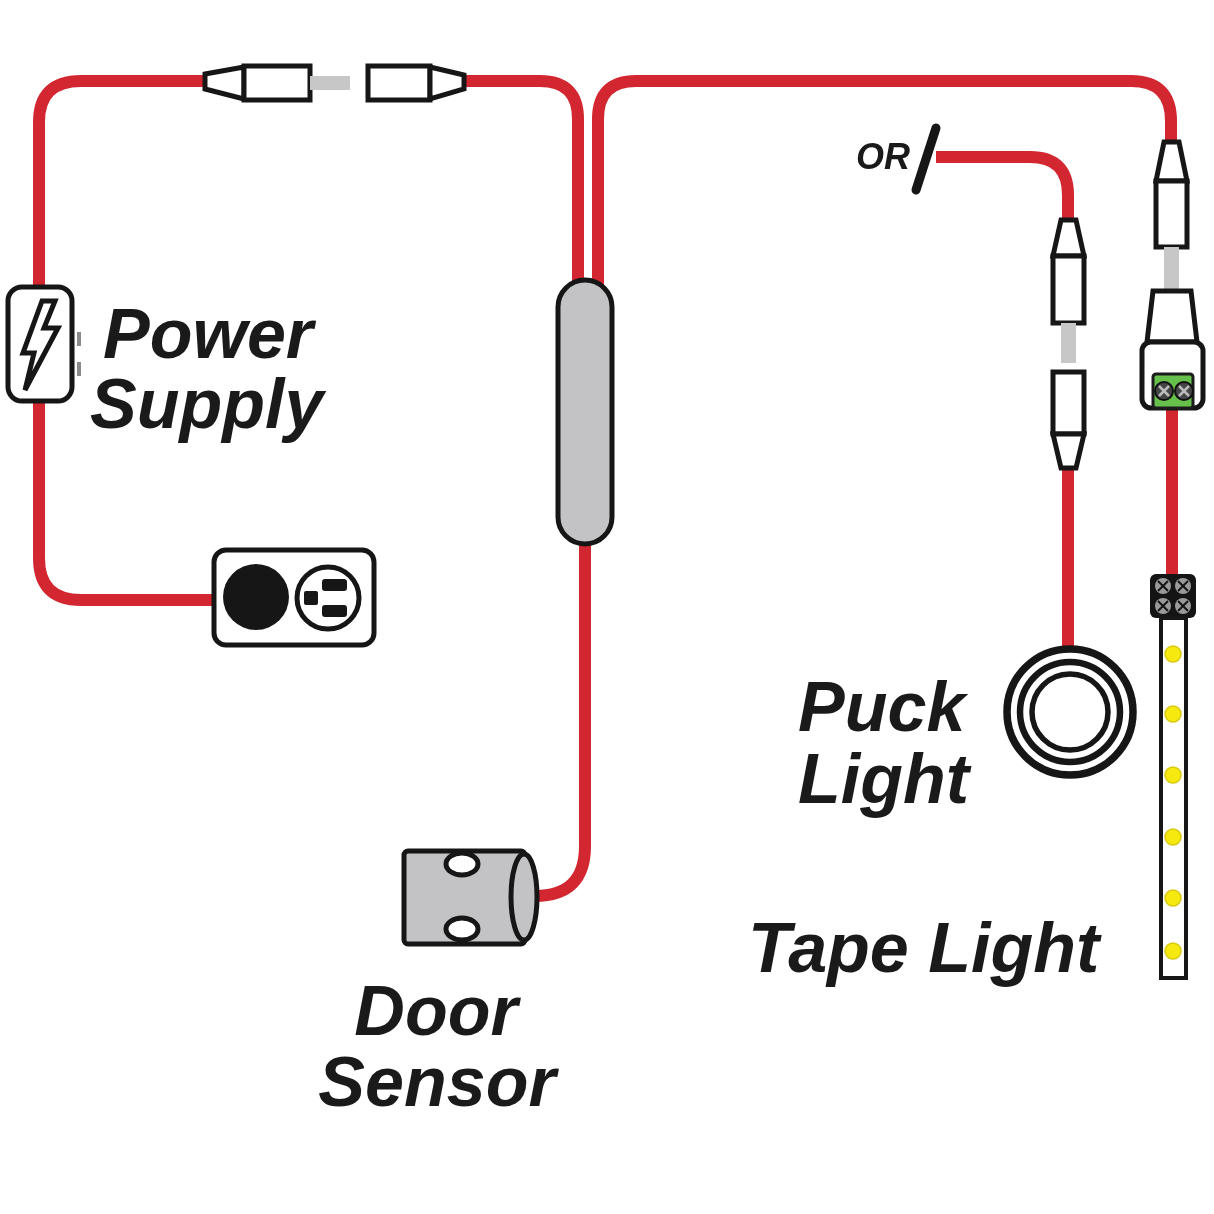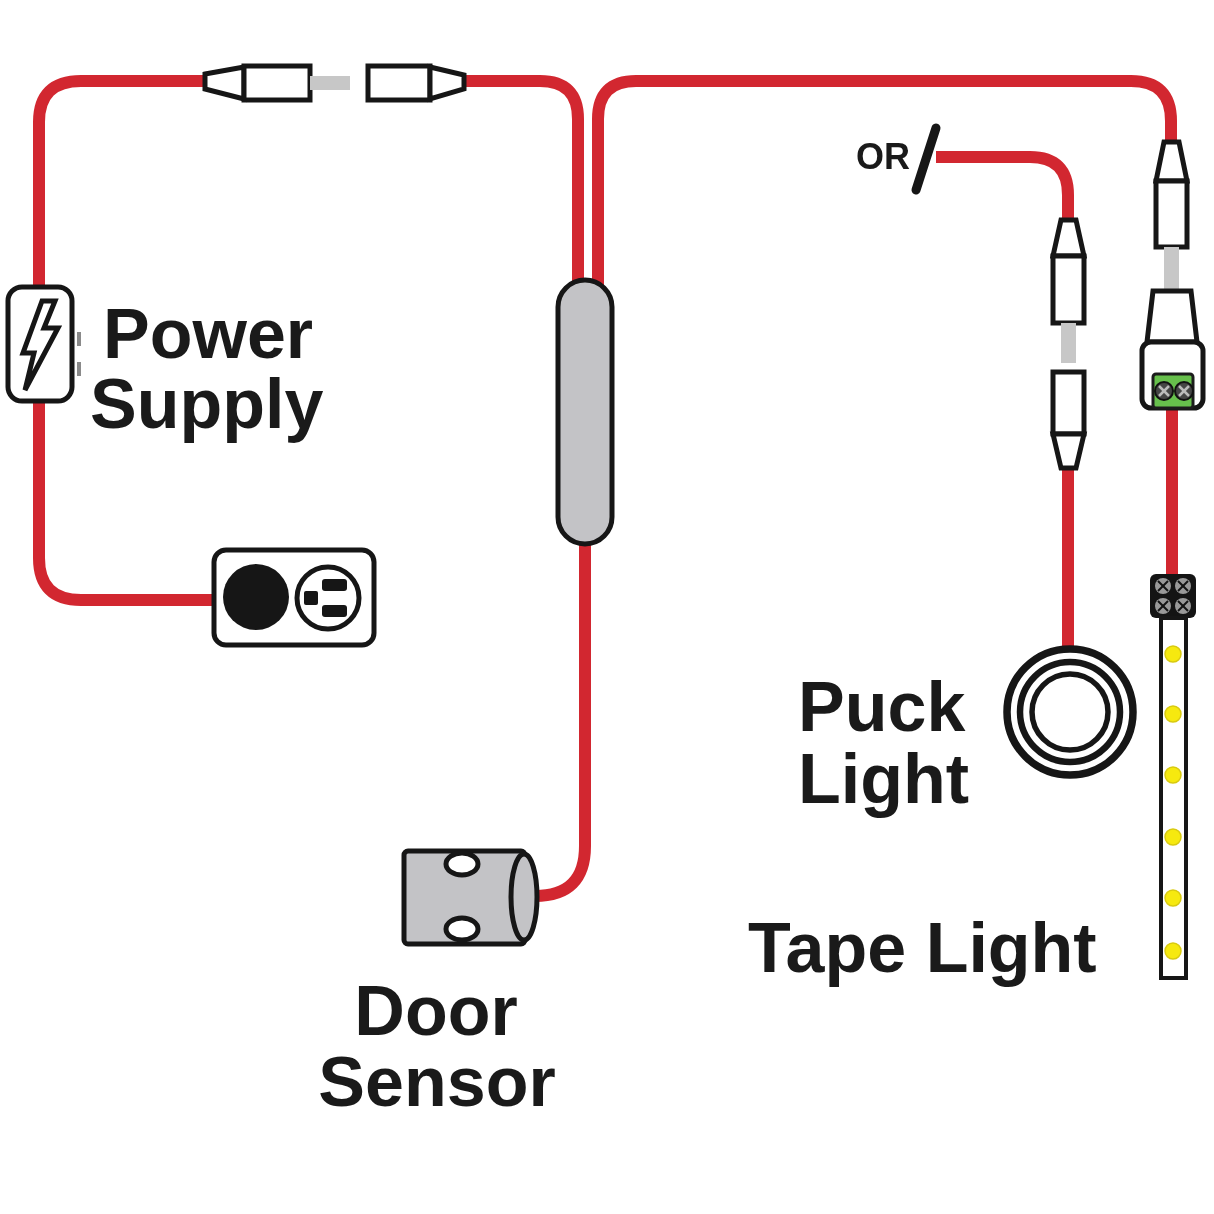--- a/index.html
+++ b/index.html
@@ -1,18 +1,18 @@
 <!DOCTYPE html>
 <html><head>
 <meta charset="utf-8">
 <style>
   html, body { margin: 0; padding: 0; background: #ffffff; }
   .stage {
     width: 1214px; height: 1214px; position: relative;
-    background: #ffffff; overflow: hidden;
+    background: #ffffff; overflow: hidden; font-style: italic;
   }
   svg { display: block; }
   .wire { fill: none; stroke-width: 12; }
   .part { fill: #ffffff; stroke: #161616; stroke-width: 5; }
   .lbl {
     font-family: "Liberation Sans", sans-serif;
     font-weight: 700; font-size: 70px; fill: #1a1a1a;
   }
   .lbl-small { font-size: 36px; }
 </style>

